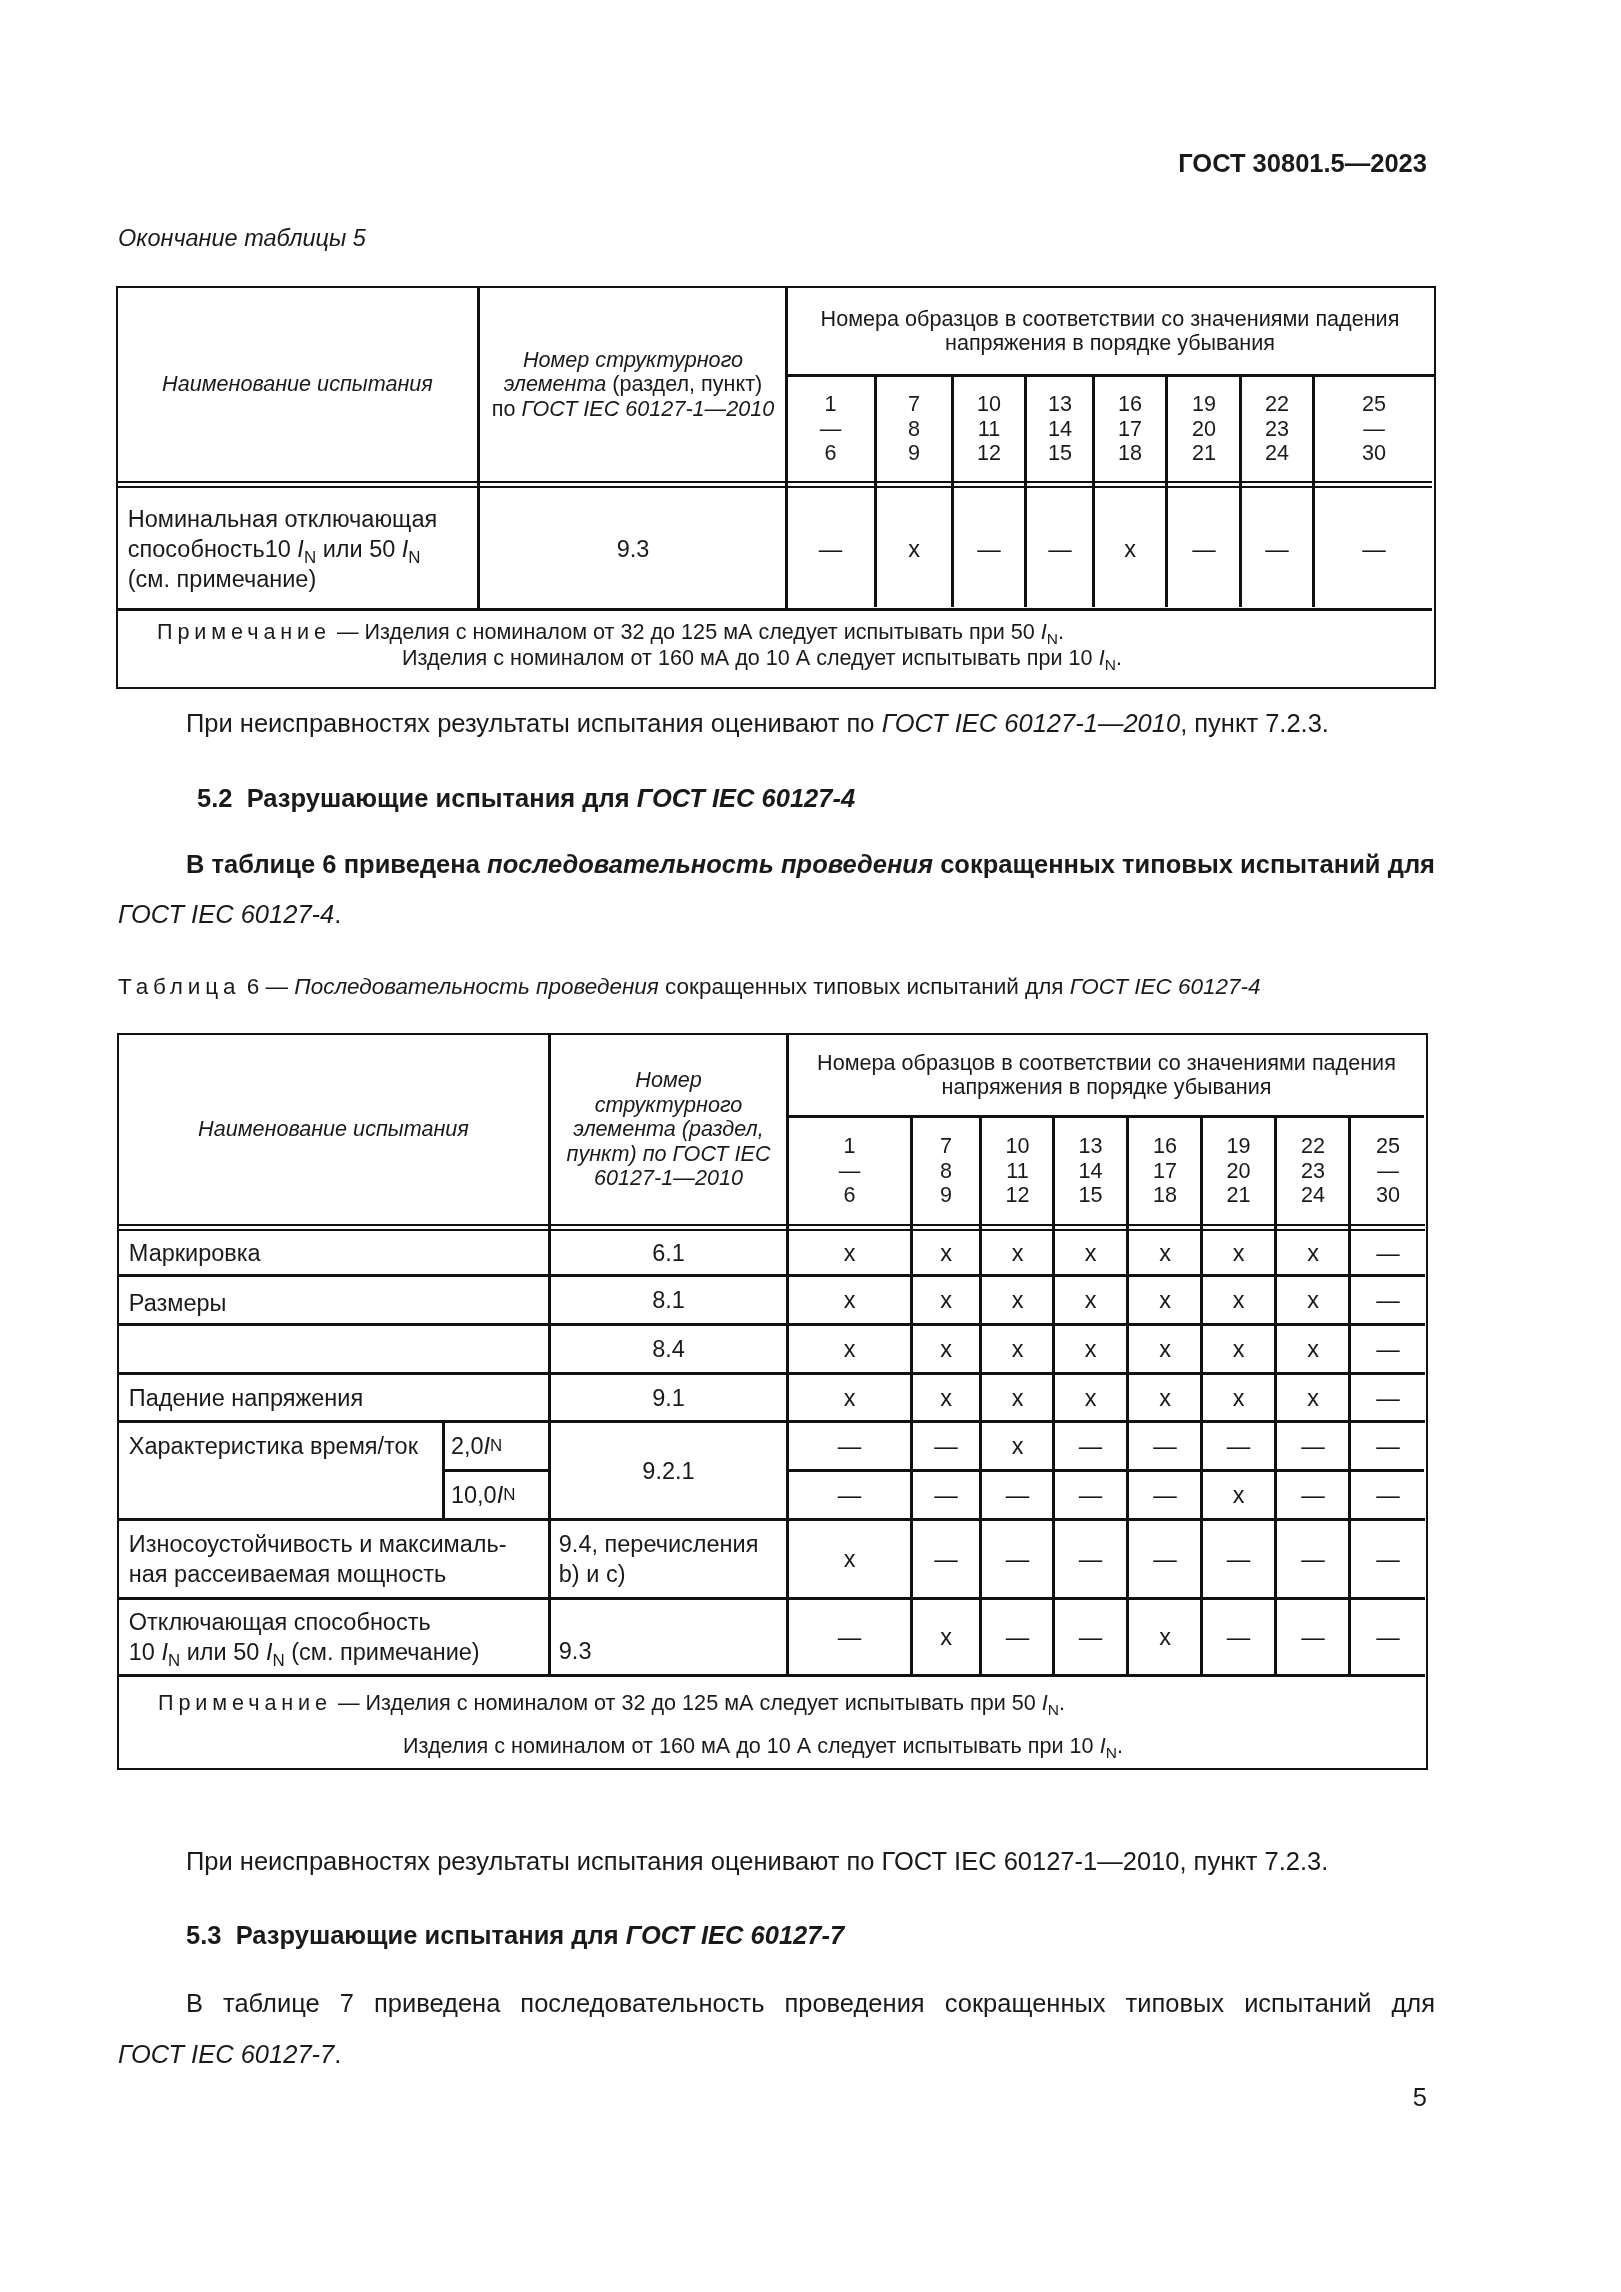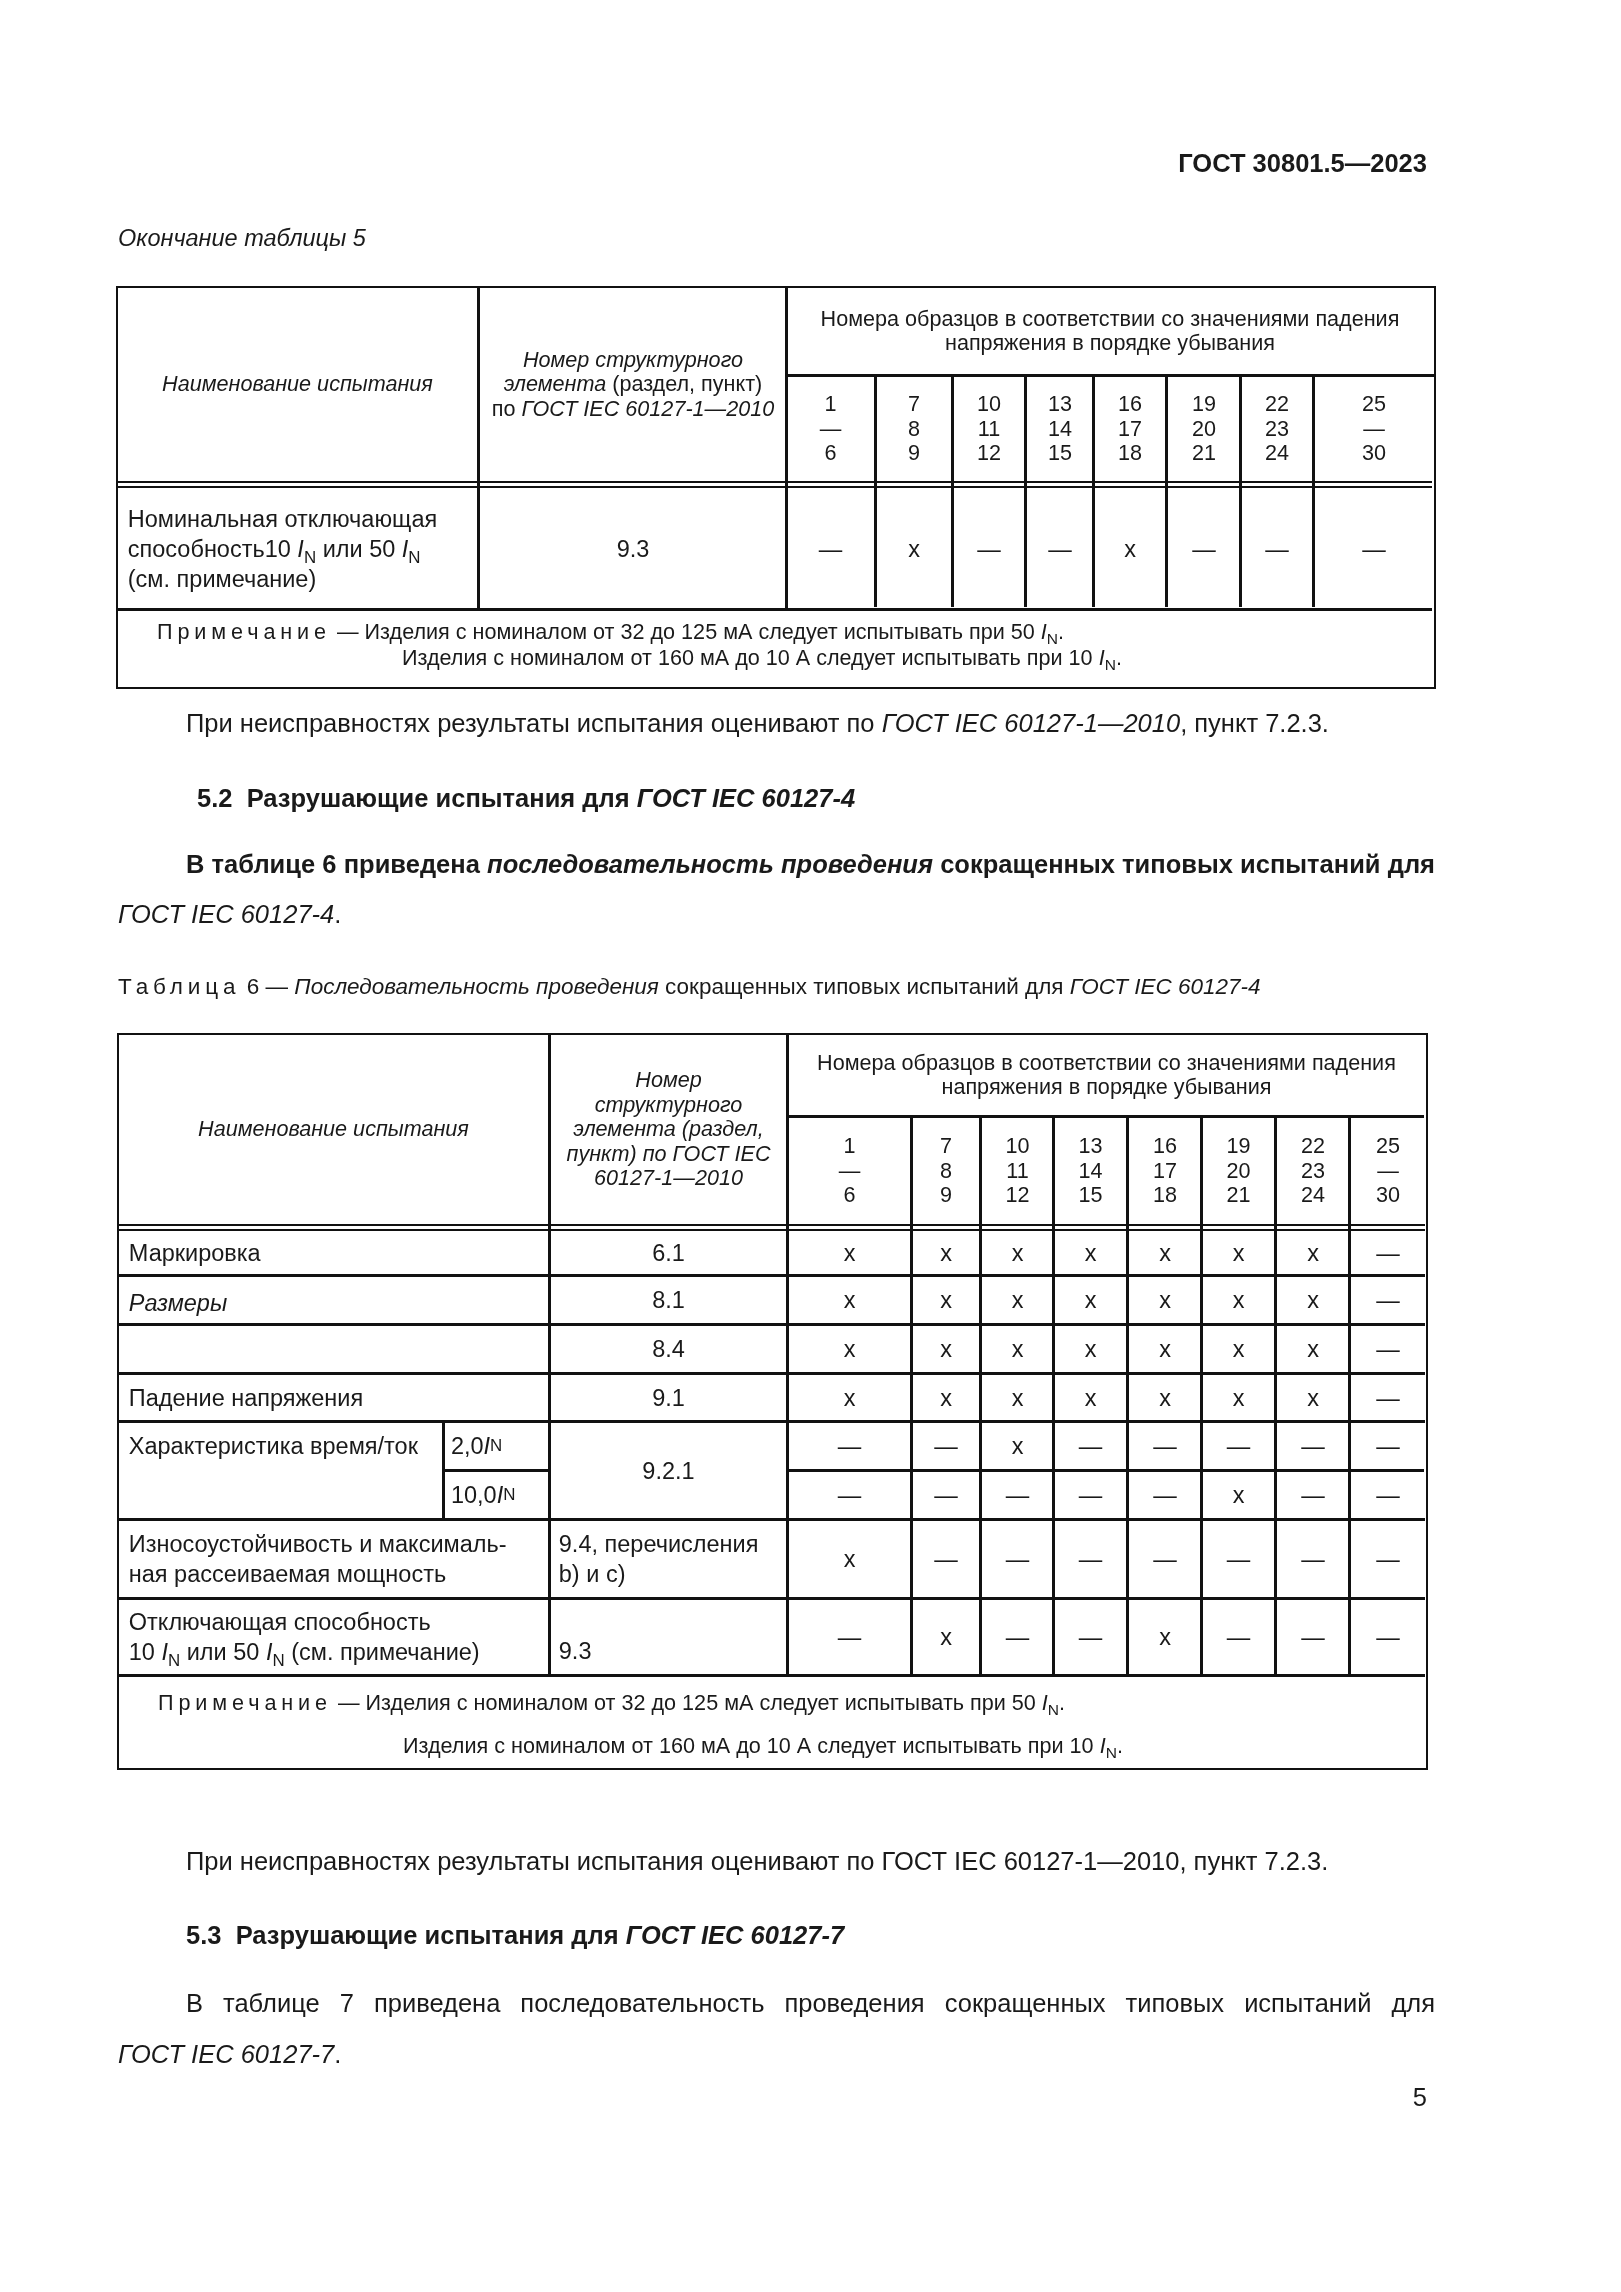--- a/index.html
+++ b/index.html
@@ -262,21 +262,21 @@
   <div class="cell body-cell" style="left:432px; top:197px; width:235px; height:42px;">6.1</div>
   <div class="cell body-cell" style="left:670px; top:197px; width:121px; height:42px;">x</div>
   <div class="cell body-cell" style="left:794px; top:197px; width:66px; height:42px;">x</div>
   <div class="cell body-cell" style="left:863px; top:197px; width:71px; height:42px;">x</div>
   <div class="cell body-cell" style="left:936px; top:197px; width:71px; height:42px;">x</div>
   <div class="cell body-cell" style="left:1010px; top:197px; width:72px; height:42px;">x</div>
   <div class="cell body-cell" style="left:1084px; top:197px; width:71px; height:42px;">x</div>
   <div class="cell body-cell" style="left:1158px; top:197px; width:72px; height:42px;">x</div>
   <div class="cell body-cell" style="left:1232px; top:197px; width:74px; height:42px;">—</div>
 
-  <div class="cell left body-cell" style="left:0; top:242px; width:429px; height:52px;font-style:italic;">Размеры</div>
+  <div class="cell left body-cell" style="left:0; top:242px; width:429px; height:52px;">Размеры</div>
   <div class="cell body-cell" style="left:432px; top:242px; width:235px; height:46px;">8.1</div>
   <div class="cell body-cell" style="left:670px; top:242px; width:121px; height:46px;">x</div>
   <div class="cell body-cell" style="left:794px; top:242px; width:66px; height:46px;">x</div>
   <div class="cell body-cell" style="left:863px; top:242px; width:71px; height:46px;">x</div>
   <div class="cell body-cell" style="left:936px; top:242px; width:71px; height:46px;">x</div>
   <div class="cell body-cell" style="left:1010px; top:242px; width:72px; height:46px;">x</div>
   <div class="cell body-cell" style="left:1084px; top:242px; width:71px; height:46px;">x</div>
   <div class="cell body-cell" style="left:1158px; top:242px; width:72px; height:46px;">x</div>
   <div class="cell body-cell" style="left:1232px; top:242px; width:74px; height:46px;">—</div>
 

